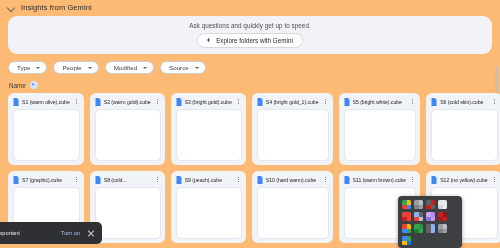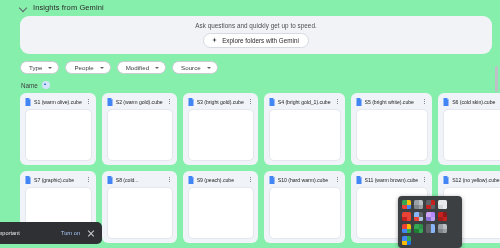--- a/index.html
+++ b/index.html
@@ -3,21 +3,21 @@
 <meta charset="utf-8">
 <style>
   * { box-sizing: border-box; margin: 0; padding: 0; }
   html, body {
     width: 500px; height: 248px;
     overflow: hidden;
     background: #ffffff;
     font-family: "Liberation Sans", sans-serif;
     color: #1f1f1f;
   }
-  .root { position: relative; width: 500px; height: 248px; background: #86efac; padding-left: 12px; }
+  .root { position: relative; width: 500px; height: 248px; background: #fdba74; }
 
   
   .insights-header {
     display: flex; align-items: center; gap: 5px;
     padding: 4px 0 4px 7px; height: 14px;
   }
   .chevron-down {
     width: 9px; height: 9px; position: relative; flex: 0 0 auto;
   }
   .chevron-down::before {

